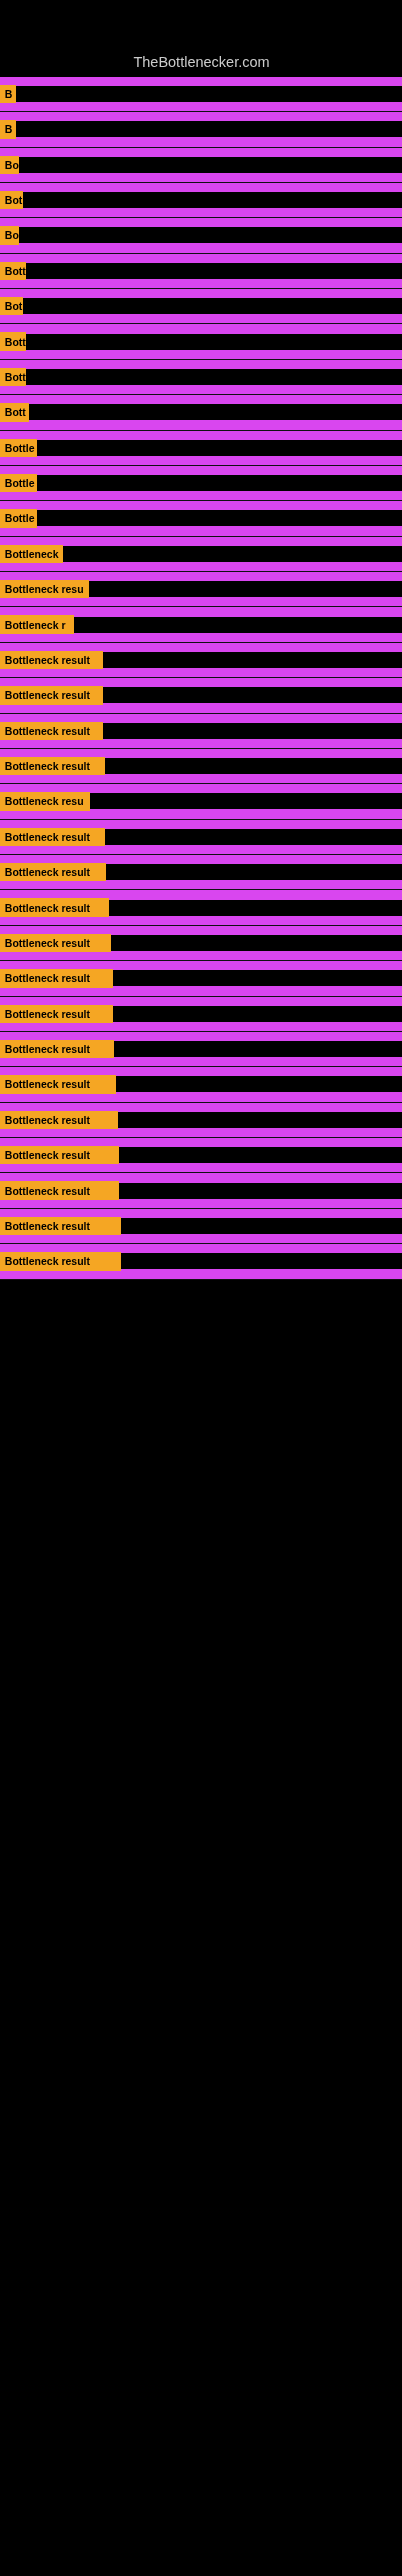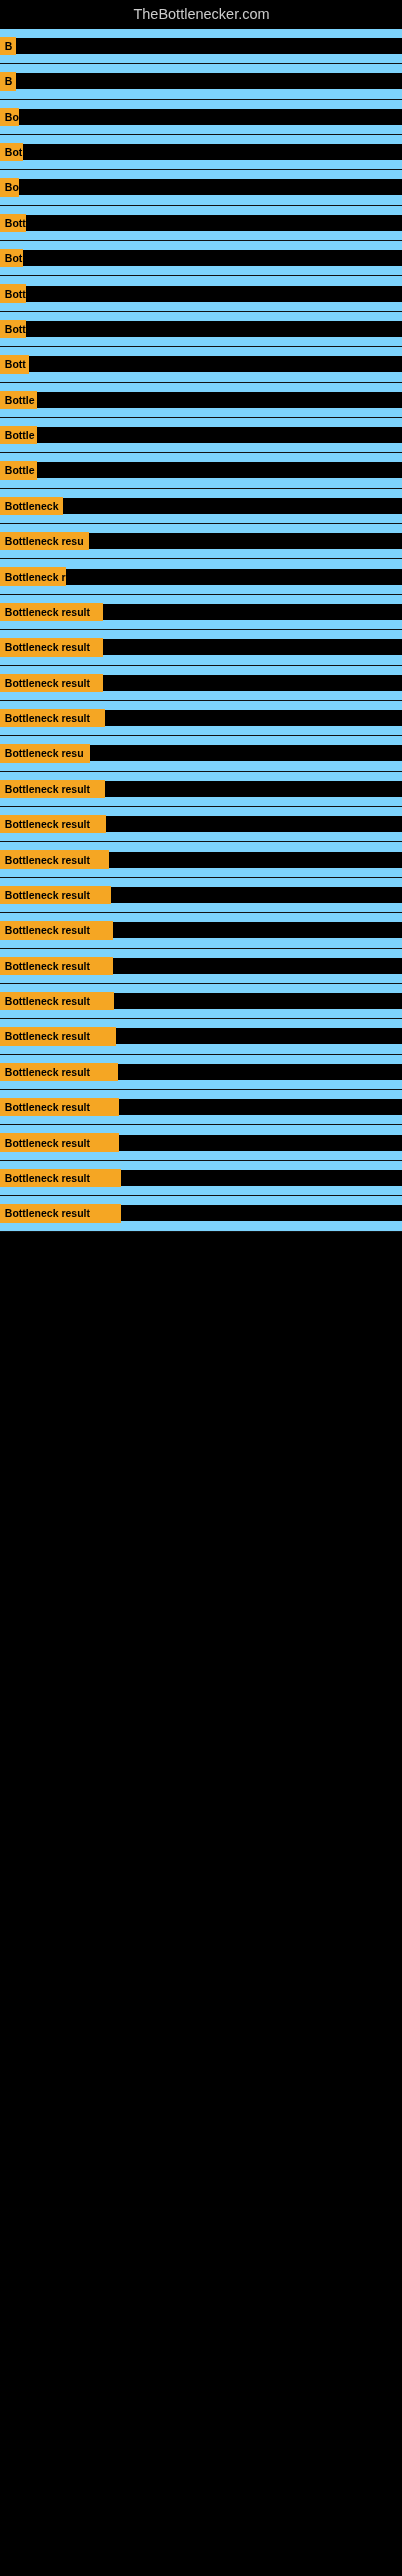--- a/index.html
+++ b/index.html
@@ -19,22 +19,23 @@
       color: #333;
       font-size: 14.5px;
       text-align: center;
       padding: 6.4px 0;
       background: #000;
       color: #ccc;
     }
 
     .container {
       width: 403px;
-      background: #7dd3fc;
+      background: #d946ef;
       padding: 0;
+      margin-top: 48px;
     }
 
     .row {
       display: flex;
       align-items: center;
       padding: 8px 0 8px 0;
       border-bottom: 0.8px solid #111;
     }
 
     .label-box {
@@ -114,21 +115,21 @@
       </div>
       <div class="row">
         <div class="label-box" style="width: 63px;">Bottleneck</div>
         <div class="bar-area"></div>
       </div>
       <div class="row">
         <div class="label-box" style="width: 89px;">Bottleneck resu</div>
         <div class="bar-area"></div>
       </div>
       <div class="row">
-        <div class="label-box" style="width: 66px;">Bottleneck r</div>
+        <div class="label-box" style="width: 74px;">Bottleneck r</div>
         <div class="bar-area"></div>
       </div>
       <div class="row">
         <div class="label-box" style="width: 103px;">Bottleneck result</div>
         <div class="bar-area"></div>
       </div>
       <div class="row">
         <div class="label-box" style="width: 103px;">Bottleneck result</div>
         <div class="bar-area"></div>
       </div>

